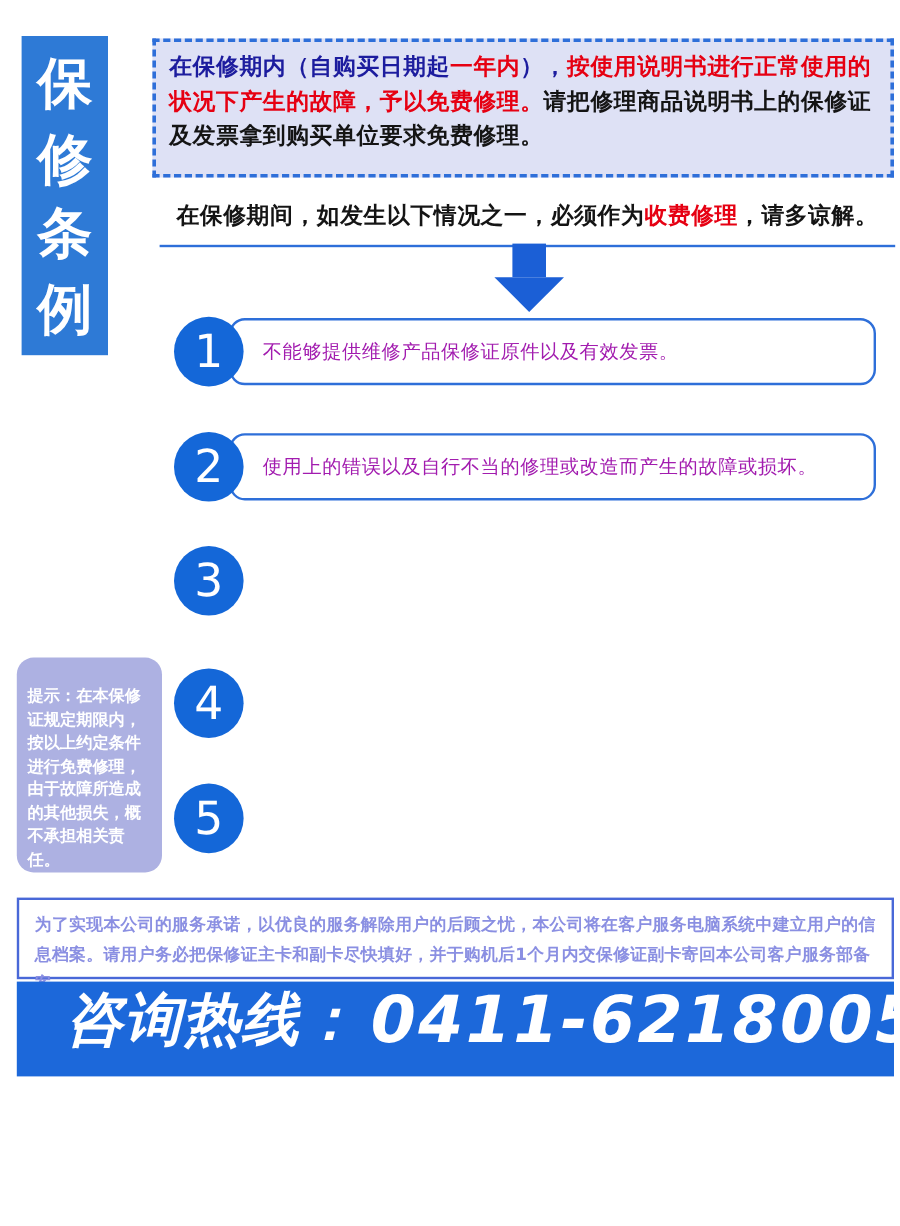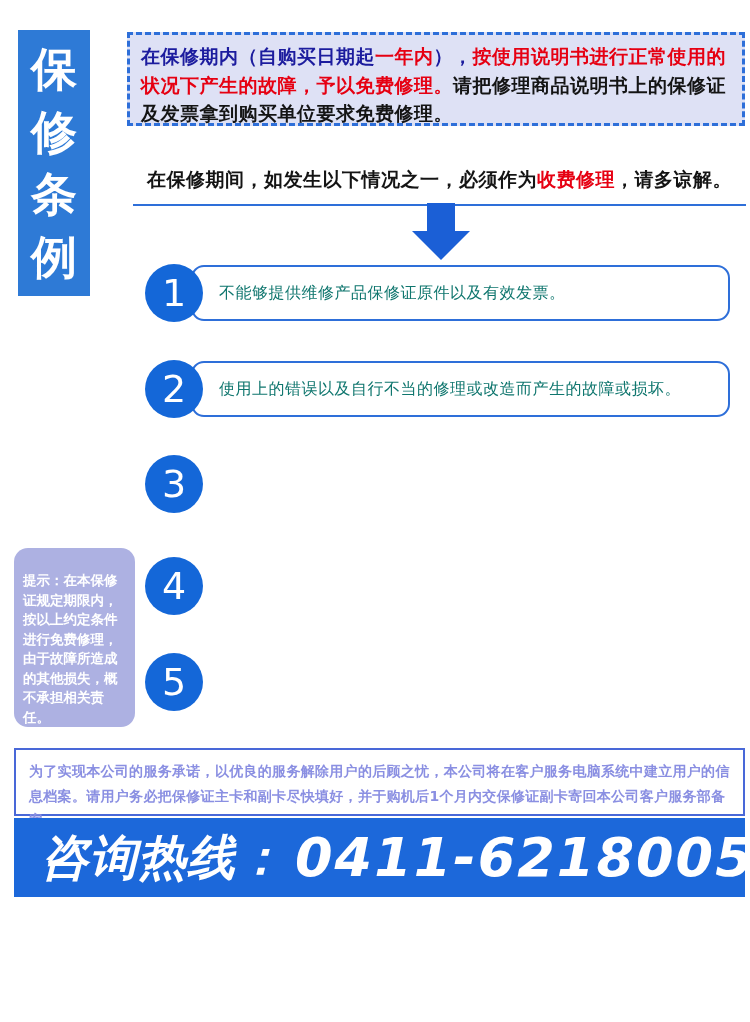--- a/index.html
+++ b/index.html
@@ -14,21 +14,21 @@
   
   .side-banner {
     position: absolute; left: 18px; top: 30px; width: 72px; height: 266px;
     background: #2e7ad6;
     display: flex; flex-direction: column; align-items: center; justify-content: space-evenly;
     color: #ffffff; font-size: 46px; font-weight: bold; line-height: 1;
   }
 
   
   .intro-box {
-    position: absolute; left: 127px; top: 32px; width: 618px; height: 94px;
+    position: absolute; left: 127px; top: 32px; width: 618px; height: 116px;
     background: #dee1f5; border: 3px dashed #2e6fd9;
     padding: 7px 11px; font-size: 19px; font-weight: bold; line-height: 1.5;
     letter-spacing: 0.5px;
   }
   .navy { color: #1c1c9e; }
   .red  { color: #e60012; }
   .dark { color: #141414; }
 
   
   .subtitle {
@@ -49,21 +49,21 @@
   }
 
   
   .item-row { position: absolute; left: 145px; width: 585px; height: 62px; }
   .row-1 { top: 262px; } .row-2 { top: 358px; } .row-3 { top: 453px; }
   .row-4 { top: 555px; } .row-5 { top: 651px; }
   .item-box {
     position: absolute; left: 46px; top: 3px; right: 0; height: 56px;
     background: #ffffff; border: 2px solid #2e6fd9; border-radius: 13px;
     display: flex; align-items: center; padding-left: 26px;
-    font-size: 16px; color: #0f766e; letter-spacing: 0.5px; z-index: 1;
+    font-size: 16px; color: #a21caf; letter-spacing: 0.5px; z-index: 1;
   }
   .item-num {
     position: absolute; left: 0; top: 2px; width: 58px; height: 58px;
     background: #1467d8; border-radius: 50%;
     display: flex; align-items: center; justify-content: center;
     color: #ffffff; font-size: 38px; z-index: 2;
   }
 
   
   .tip-box {
@@ -77,21 +77,21 @@
     position: absolute; left: 14px; top: 748px; width: 731px; height: 68px;
     background: #ffffff; border: 2px solid #4968d8;
     padding: 9px 13px; color: #8a8fe2; font-size: 14px; font-weight: bold;
     line-height: 1.75; letter-spacing: 0.3px;
   }
 
   
   .hotline-banner {
     position: absolute; left: 14px; top: 818px; width: 731px; height: 79px;
     background: #1c68da; color: #ffffff;
-    display: flex; align-items: center; padding-left: 26px;
+    display: flex; align-items: flex-start; padding-left: 40px;
     font-weight: bold; font-style: italic; white-space: nowrap;
   }
   .hotline-label  { font-size: 48px; letter-spacing: 1px; }
   .hotline-number { font-size: 54px; letter-spacing: 2px; margin-left: 10px; }
 </style>
 </head>
 <body>
 
 <div class="stage">
 

